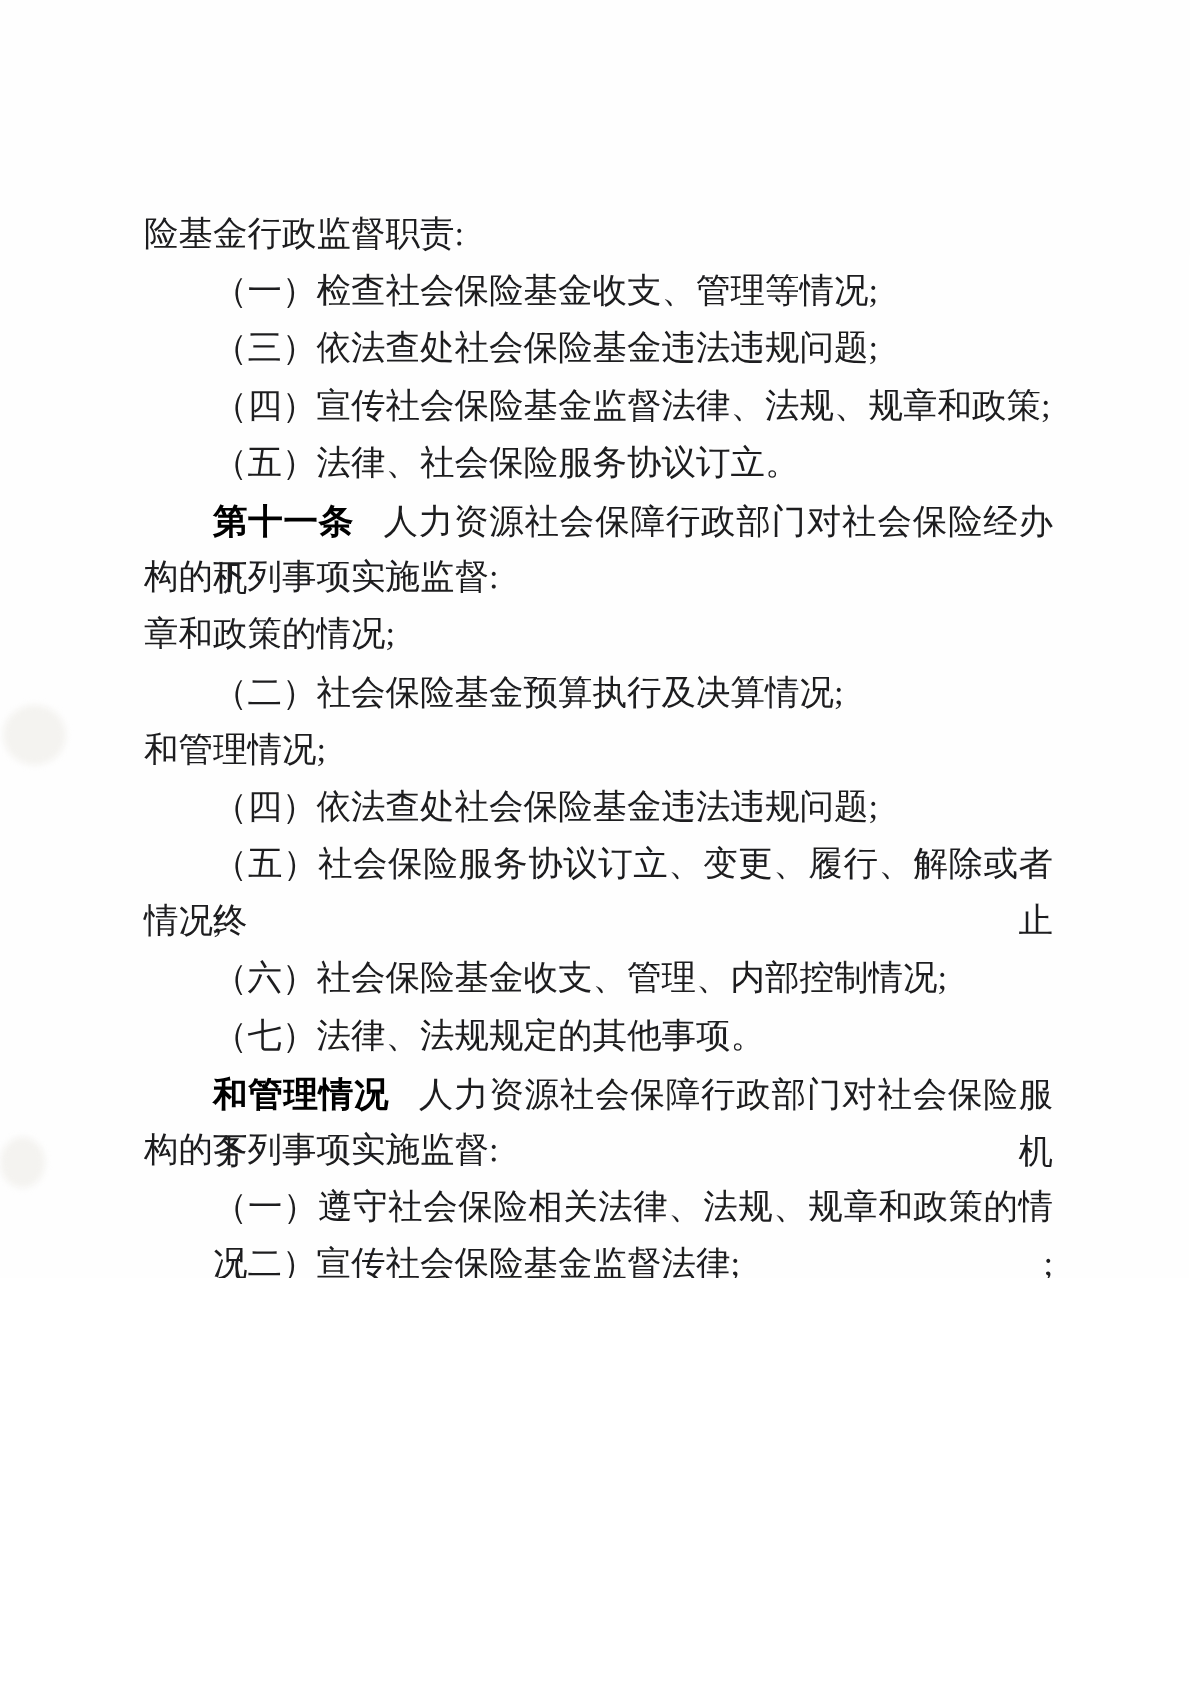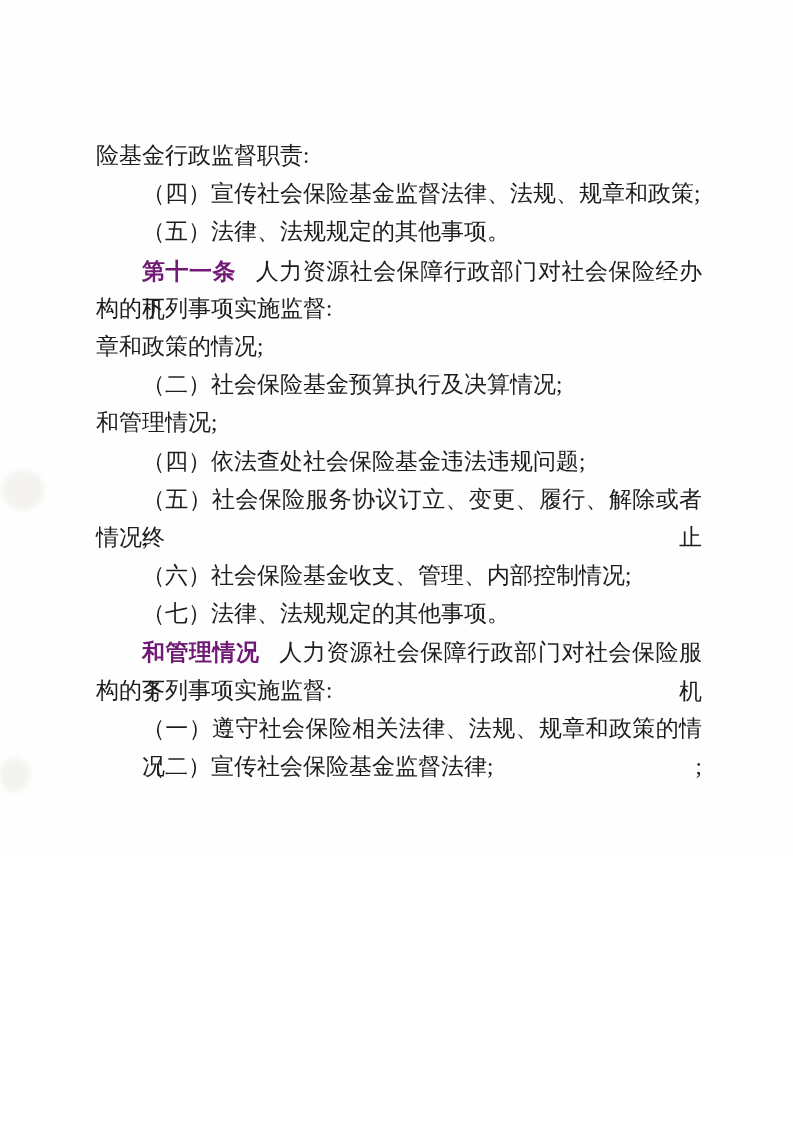--- a/index.html
+++ b/index.html
@@ -34,21 +34,21 @@
   }
   .line.fill {
     white-space: normal;
     text-align: justify;
     text-align-last: justify;
   }
   .article-number {
     font-weight: 700;
     font-family: "Liberation Sans", "DejaVu Sans", sans-serif;
     margin-right: 0.85em;
-    color: #701a75;
+    color: #000000;
   }
   .text-run {
     font-weight: 400;
   }
   .page-number {
     position: absolute;
     top: 1000px;
     right: 104px;
     font-size: 21px;
     line-height: 26px;
@@ -68,22 +68,24 @@
 </style>
 </head>
 <body>
 
 <div class="page">
   <div class="scan-smudge smudge-1"></div>
   <div class="scan-smudge smudge-2"></div>
 
   <div class="document-body">
       <div class="line"><span class="text-run">险基金行政监督职责:</span></div>
+      <div class="line indent"><span class="text-run">（一）检查社会保险基金收支、管理等情况;</span></div>
+      <div class="line indent"><span class="text-run">（三）依法查处社会保险基金违法违规问题;</span></div>
       <div class="line indent"><span class="text-run">（四）宣传社会保险基金监督法律、法规、规章和政策;</span></div>
-      <div class="line indent"><span class="text-run">（五）法律、法规规定的其他事项。</span></div>
+      <div class="line indent"><span class="text-run">（五）法律、社会保险服务协议订立。</span></div>
       <div class="line indent fill"><span class="article-number">第十一条</span><span class="text-run">人力资源社会保障行政部门对社会保险经办机</span></div>
       <div class="line"><span class="text-run">构的下列事项实施监督:</span></div>
       <div class="line"><span class="text-run">章和政策的情况;</span></div>
       <div class="line indent"><span class="text-run">（二）社会保险基金预算执行及决算情况;</span></div>
       <div class="line"><span class="text-run">和管理情况;</span></div>
       <div class="line indent"><span class="text-run">（四）依法查处社会保险基金违法违规问题;</span></div>
       <div class="line indent fill"><span class="text-run">（五）社会保险服务协议订立、变更、履行、解除或者终止</span></div>
       <div class="line"><span class="text-run">情况;</span></div>
       <div class="line indent"><span class="text-run">（六）社会保险基金收支、管理、内部控制情况;</span></div>
       <div class="line indent"><span class="text-run">（七）法律、法规规定的其他事项。</span></div>

